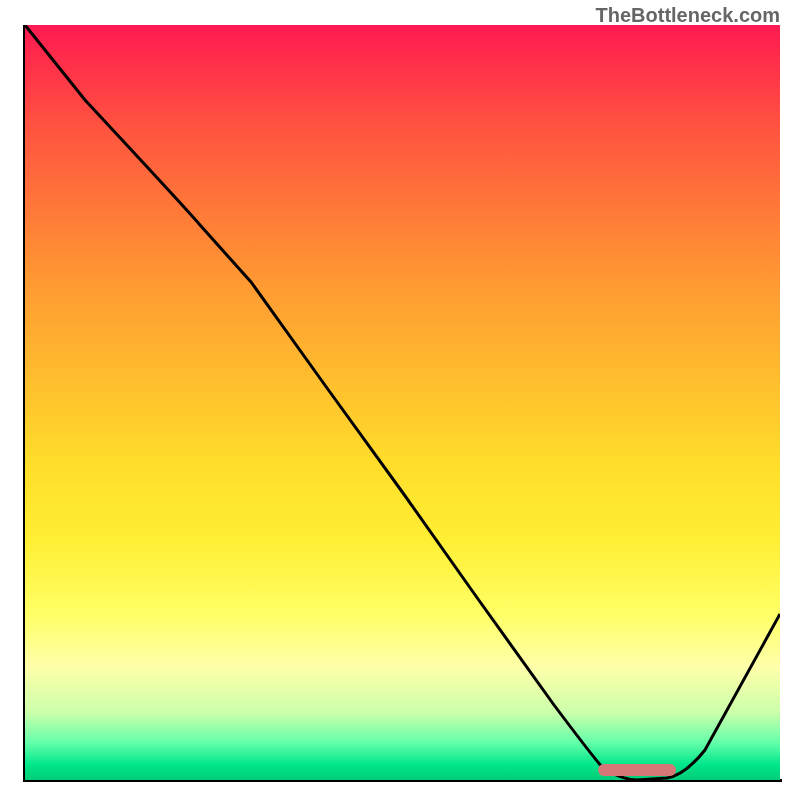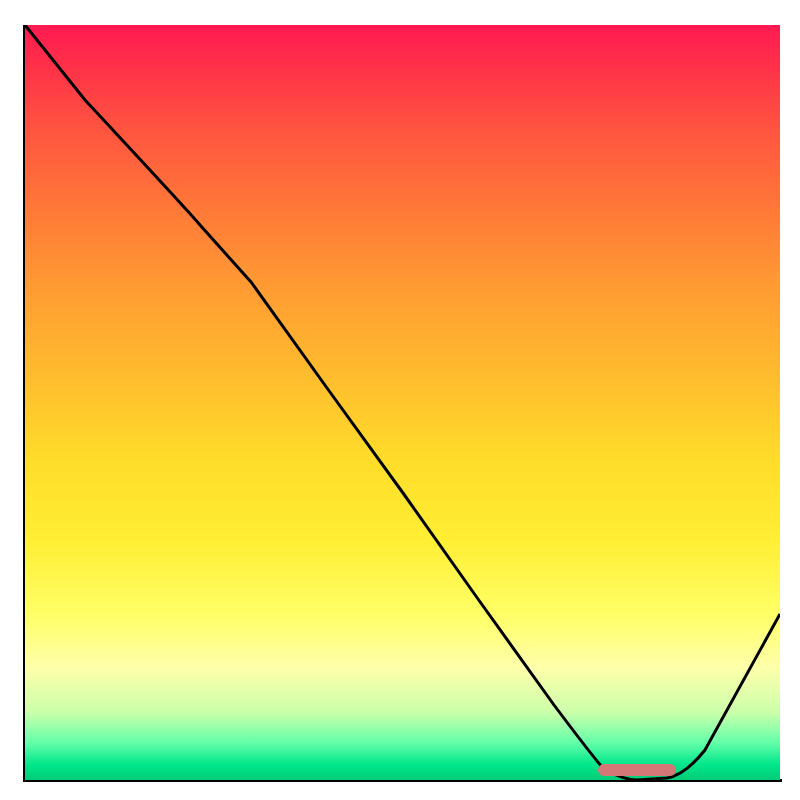--- a/index.html
+++ b/index.html
@@ -71,20 +71,21 @@
   .axis-line {
     position: absolute;
     background: #000000;
   }
 </style>
 </head>
 <body>
 
 <div class="container">
 
+  <div class="watermark">TheBottleneck.com</div>
 
   <div class="axis-line" style="left:23px; top:25px; width:3px; height:757px;"></div>
   <div class="axis-line" style="left:23px; top:779px; width:759px; height:3px;"></div>
 
   <div class="plot-area">
     <div class="gradient-bg"></div>
 
     <svg class="curve-svg" viewBox="0 0 755 755" preserveAspectRatio="none">
       <path d="M 0 0
                L 60 75

